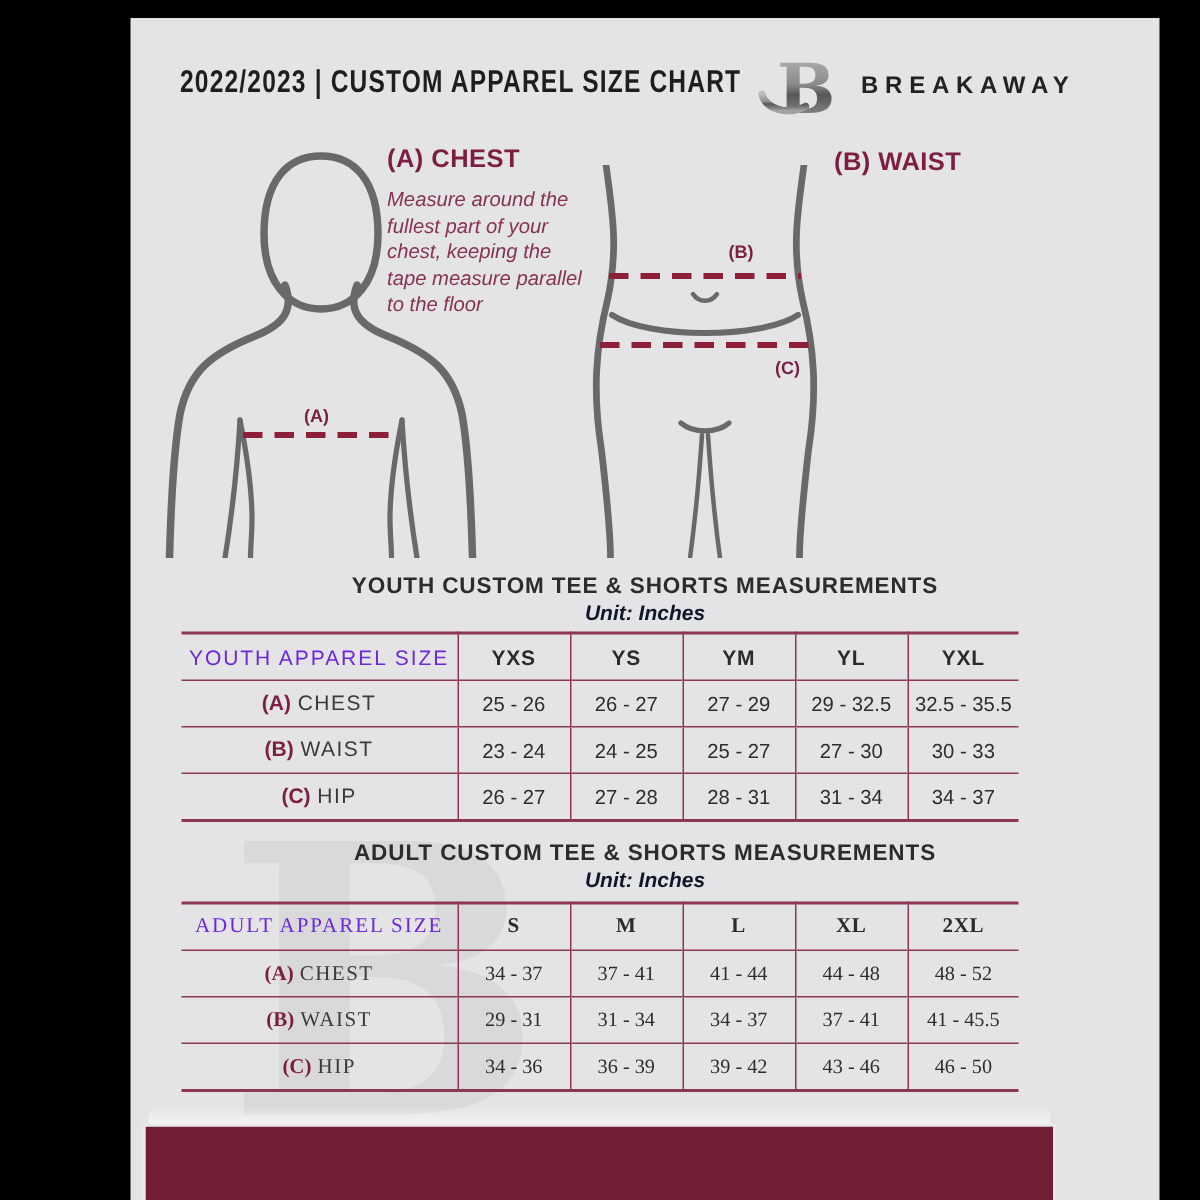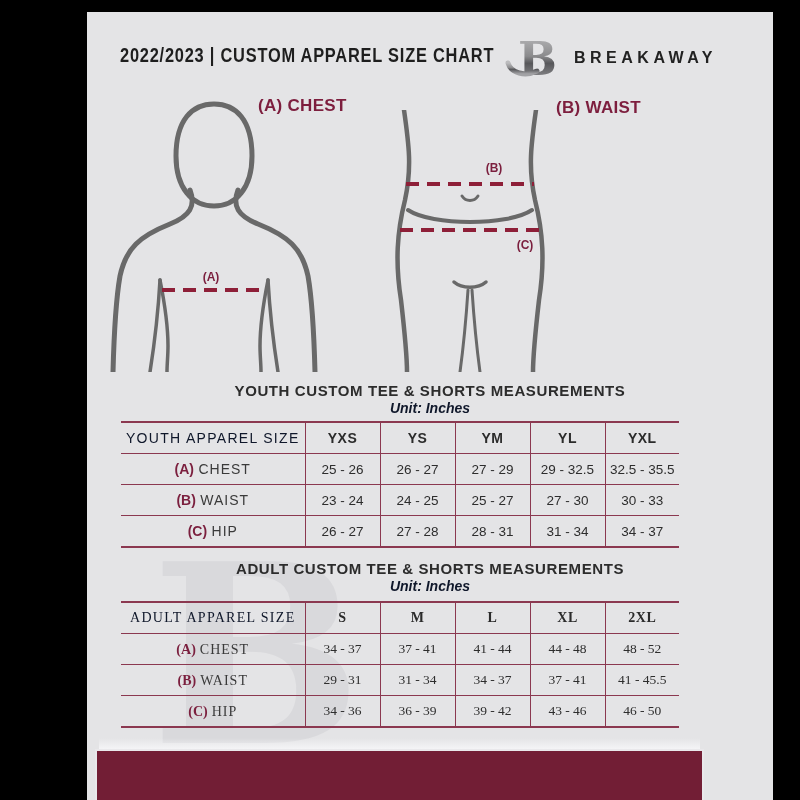--- a/index.html
+++ b/index.html
@@ -31,21 +31,21 @@
   .sec-unit{position:absolute;left:0;width:100%;text-align:center;font-size:14px;font-style:italic;
             font-weight:600;color:#0f172a;}
 
   
   table.size{position:absolute;left:34px;border-collapse:collapse;table-layout:fixed;width:558px;
              border-top:2.5px solid #8b3850;border-bottom:2px solid #8b3850;background:transparent;z-index:2;}
   table.size td{height:30px;text-align:center;vertical-align:middle;padding:0;}
   table.size tr+tr td{border-top:1.5px solid #8b3850;}
   table.size td+td{border-left:1.5px solid #8b3850;text-align:center;}
   td.rowhead{text-align:left;padding-left:16px;}
-  .colhead-first{font-size:14px;color:#0f172a;letter-spacing:1.3px;}
+  .colhead-first{font-size:14px;color:#6d28d9;letter-spacing:1.3px;}
   .colhead{font-size:14px;font-weight:700;color:#2b2b2b;letter-spacing:.5px;}
   .rl-letter{font-weight:700;color:#7b1f3e;font-size:14px;}
   .rl-label{color:#3a3a3a;font-size:14px;letter-spacing:1px;}
   .val{font-size:13.5px;color:#2d2d2d;}
 
   
   .watermark{position:absolute;left:64px;top:518px;font-size:250px;font-weight:700;
              font-family:"DejaVu Serif",serif;color:#d9d9dc;z-index:0;line-height:1;
              user-select:none;}
 
@@ -103,20 +103,25 @@
         <path d="M 80,180 C 82,210 85,240 88,262" stroke-width="3"></path>
       </g>
       <path d="M 14,74 L 142,74" stroke="#8e1f38" stroke-width="4" stroke-dasharray="13 8" fill="none"></path>
       <path d="M 8,120 L 148,120" stroke="#8e1f38" stroke-width="4" stroke-dasharray="13 8" fill="none"></path>
     </svg>
     <span class="fig-label" style="left:390px;top:149px;">(B)</span>
     <span class="fig-label" style="left:421px;top:226px;">(C)</span>
 
     <div class="inst" style="left:171px;top:84px;width:150px;">
       <h3>(A) CHEST</h3>
+      <p>Measure around the
+fullest part of your
+chest, keeping the
+tape measure parallel
+to the floor</p>
     </div>
     <div class="inst" style="left:469px;top:86px;width:158px;">
       <h3>(B) WAIST</h3>
     </div>
     <div class="inst" style="left:469px;top:218px;width:160px;">
     </div>
 
     <div class="watermark">B</div>
 
     <div class="sec-title" style="top:370px;">YOUTH CUSTOM TEE &amp; SHORTS MEASUREMENTS</div>

